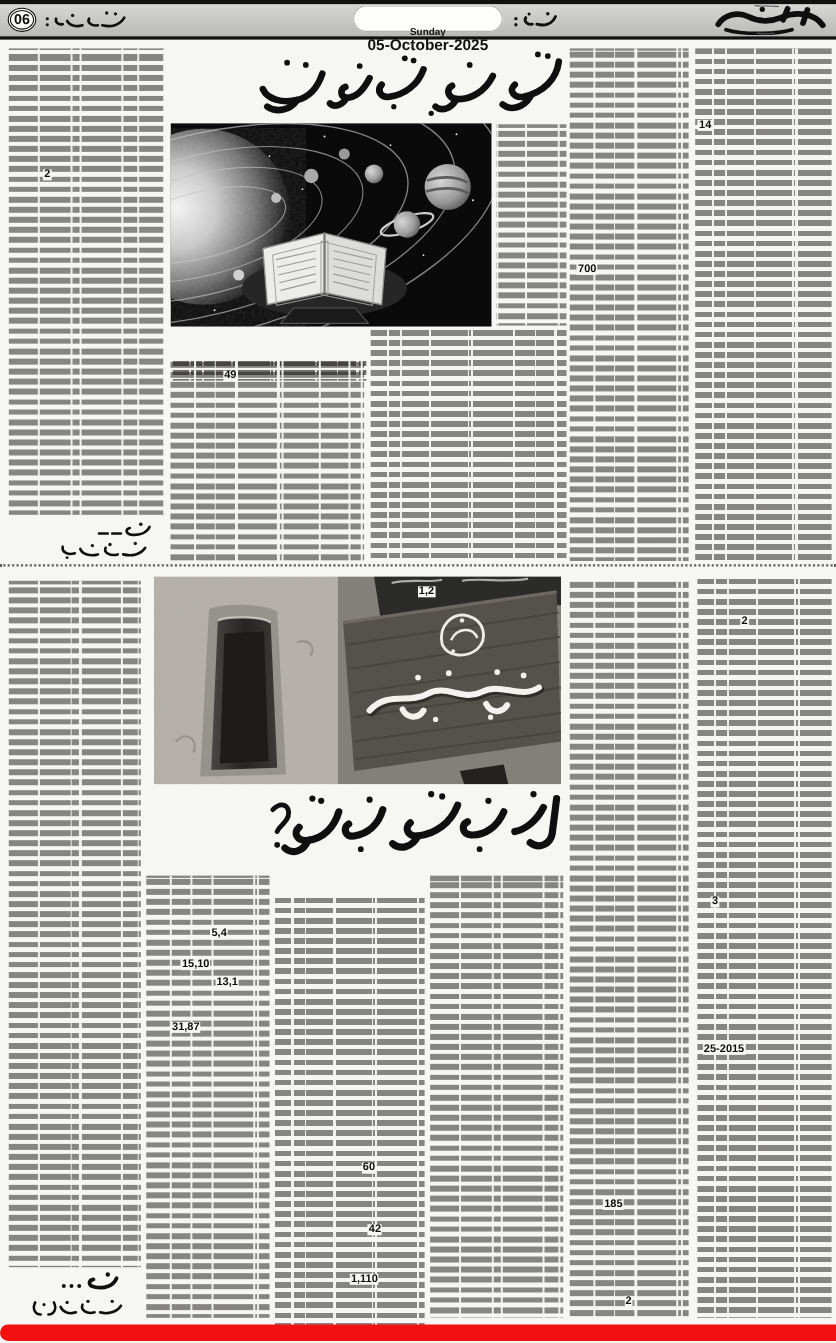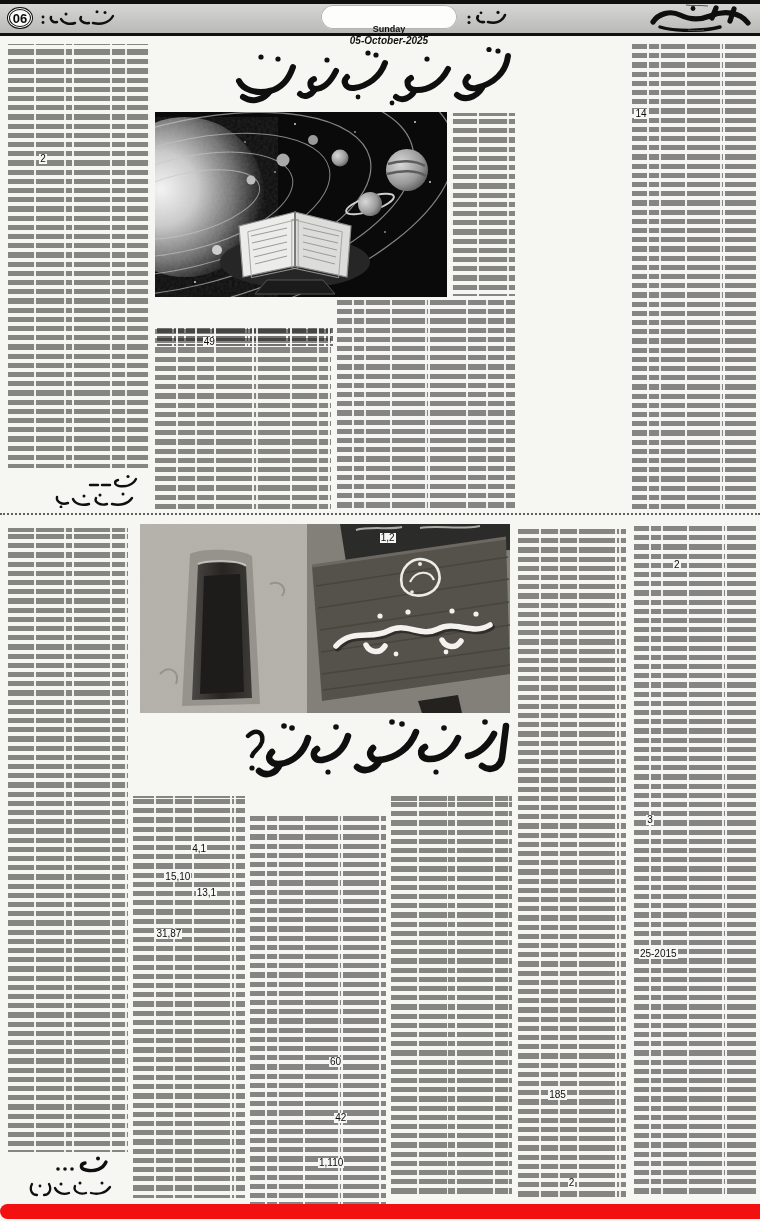--- a/index.html
+++ b/index.html
@@ -10,47 +10,47 @@
     font-family:"Liberation Sans",sans-serif;color:#111;
   }
   .abs{position:absolute;}
   
   .topbar{left:0;top:0;width:760px;height:4px;background:#101010;}
   .masthead{left:0;top:4px;width:760px;height:29px;
     background:linear-gradient(180deg,#d6d6d4 0%,#c6c6c4 55%,#b9b9b7 100%);}
   .headrule{left:0;top:33px;width:760px;height:3px;background:#101010;}
   .pagenum-circle{
     left:7px;top:7px;width:26px;height:22px;border:3px double #0c0c0c;border-radius:50%;
-    background:#fbfbfa;display:flex;align-items:center;justify-content:center;
+    background:#fbfbfa;display:flex;justify-content:center;
     font-weight:bold;font-size:13px;letter-spacing:0;color:#0c0c0c;
   }
   .date-pill{
     left:321px;top:5px;width:136px;height:24px;background:#fdfdfc;border-radius:13px;
     display:flex;flex-direction:column;align-items:center;justify-content:center;gap:1px;
     box-shadow:0 0 0 1px #b4b4b2 inset;
   }
   .pill-day{font-size:9px;font-weight:bold;line-height:9px;margin-top:36px;}
   .pill-rule{width:86px;height:1px;background:#222;}
-  .pill-date{font-size:10px;font-weight:bold;line-height:9px;font-style:italic;}
+  .pill-date{font-size:14px;font-weight:bold;line-height:9px;}
   
   .skel{
     position:absolute;
     background:repeating-linear-gradient(180deg,rgba(30,29,27,.52) 0 5.2px,rgba(0,0,0,0) 5.2px 9.2px);
   }
   .skel::after{
     content:"";position:absolute;inset:0;z-index:0;
     background:
       repeating-linear-gradient(90deg,rgba(246,246,243,0) 0 15px,rgba(246,246,243,.95) 15px 17px,rgba(246,246,243,0) 17px 38px),
       repeating-linear-gradient(90deg,rgba(246,246,243,0) 0 27px,rgba(246,246,243,.9) 27px 28.5px,rgba(246,246,243,0) 28.5px 61px);
   }
   .skel.v2{background-position:0 3px;} .skel.v2::after{background-position:6px 0,13px 0;}
   .skel.v3{background-position:0 6px;} .skel.v3::after{background-position:11px 0,29px 0;}
   .skel.cap{background:repeating-linear-gradient(180deg,rgba(25,24,22,.6) 0 4.6px,rgba(0,0,0,0) 4.6px 8.2px);margin-top:28px;}
   .num{
-    position:absolute;z-index:1;font-weight:normal;font-size:10px;line-height:10px;
+    position:absolute;z-index:1;font-weight:bold;font-size:10px;line-height:10px;
     background:#f6f6f3;padding:0 1px;color:#0d0d0d;
   }
   
   .dotted-rule{left:0px;top:513px;width:760px;height:0;border-top:2px dotted #5f5f5d;}
   .redbar{left:0;top:1204px;width:760px;height:15px;background:#f21010;border-radius:8px 0 0 8px;}
   svg{display:block;}
   .cal{stroke:#0f0f0f;fill:none;stroke-linecap:round;stroke-linejoin:round;}
   .cal-w{stroke:#f3f2ef;fill:none;stroke-linecap:round;stroke-linejoin:round;}
 </style>
 </head>
@@ -205,20 +205,23 @@
     </g>
   </svg>
 
   <div class="skel cap abs" style="left:157px;top:300px;width:176px;height:18px;" aria-label="&quot;یہ کیسی کتاب (کیسٹ) ہے جو تمام چھوٹی بڑی باتوں کو شمار کئے جاری ہے&quot; (الکہف 49)۔">
       <span class="num" style="top: 50%; left: 26%;">49</span>
     </div>
 
   <div class="skel abs" style="left:632px;top:44px;width:124px;height:466px;" aria-label="قرآن حکیم اللہ تعالیٰ کا کلام ہے جسے حضرت محمد صلی اللہ علیہ وسلم پر نازل کیا گیا۔ یہ مقدس کتاب مذہب اسلام کی اساس اور بڑی حکمت والی ہے جو 14 سو سال سے حرف بہ حرف اپنی اصلی حالت میں موجود ہے۔ اللہ تعالیٰ نے تا قیامت اس کی حفاظت کا وعدہ فرمایا ہے۔ اس صحیفۂ آسمانی کی ایک بڑی خصوصیت یہ ہے کہ تمام شعبہ ہائے زندگی یا فن کے ماہرین سے انہی کی زبان، اصطلاحات اور امثال کی روشنی میں بات کرتی ہے…">
       <span class="num" style="top: 14%; left: 2%;">14</span>
     </div>
+  <div class="skel v2 abs" style="left:518px;top:44px;width:108px;height:466px;" aria-label="امام غزالی، علامہ سیوطی اور حضرت شاہ ولی اللہ رحمہم اللہ نے قرآن پاک میں حکمت، علم کائنات اور علم الافلاک سے متعلق 700 سے زیادہ آیات کی نشاندہی کی ہے…">
+      <span class="num" style="top: 42%; left: 6%;">700</span>
+    </div>
   <div class="skel v3 abs" style="left:451px;top:113px;width:64px;height:183px;" aria-label="…غور و فکر کرنے والوں کے لئے اور نصیحت پکڑنے کے لئے بھی انسانوں کو غور و خوض کی دعوت دی گئی ہے…"></div>
   <div class="skel v2 abs" style="left:155px;top:326px;width:176px;height:184px;" aria-label="صدیوں پہلے قرآن حکیم نے فلکیات کے بارے میں جو دعوے کئے تھے ان میں رات، دن، سورج، چاند اور ستاروں کو اللہ تعالیٰ… قرآن مجید میں سورج کو ایک روشن چراغ اور چاند کو نور سے تعبیر کیا گیا ہے۔ سورہ والشمس میں وضاحت کے ساتھ ارشاد باری تعالیٰ ہے:"></div>
   <div class="skel abs" style="left:337px;top:300px;width:178px;height:210px;" aria-label="بارے میں جو کچھ کہا گیا، جدید سائنسی تحقیق اسے تسلیم کرتی ہے۔ بوکالے نے اپنی کتاب &quot;بائبل، قرآن اور سائنس&quot; میں یہ بھی کہا ہے کہ قرآن میں ایسی خبریں موجود ہیں جو اس کے نزول کے وقت دستیاب نہیں تھیں۔ &quot;اور قسم ہے سورج کی جو خوب روشن ہے اور چاند کی جو اس کے پیچھے آتا ہے&quot; (الشمس 1,2)۔ یعنی روشن تو سورج ہے اور چاند کی روشنی اس سے مستعار ہے،">
       <span class="num" style="top: 88%; left: 24%; margin-top: 48px;">1,2</span>
     </div>
   <div class="skel v3 abs" style="left:8px;top:44px;width:142px;height:424px;" aria-label="یہی جدید سائنس بھی کہتی ہے۔ انسان نے آج خلا کی تسخیر کر لی اور چاند تک اس کے قدموں کی دھمک محسوس ہو رہی ہے جو دوسری اقوام کے لئے باعث حیرت ہو سکتا ہے لیکن حاملین قرآن کے لئے نہیں کیونکہ اس کے امکانات کے بارے میں قرآن پاک میں واضح اشارے موجود ہیں۔ سورہ رحمان میں انسانوں اور جنوں کے گروہوں کو مخاطب کر کے کہا گیا ہے… قرآن پاک کی &quot;سورہ فرقان&quot; میں 2 دریاؤں کے مختلف…">
       <span class="num" style="top: 26%; left: 22%;">2</span>
     </div>
 
   <svg class="abs" style="left:40px;top:474px;" width="100" height="34" viewBox="0 0 100 34" role="img" aria-label="عارف عزیز۔ بھوپال">
@@ -337,21 +340,21 @@
       <span class="num" style="top: 84%; left: 28%;">185</span>
       <span class="num" style="top: 97%; left: 46%;">2</span>
     </div>
   <div class="skel v3 abs" style="left:391px;top:796px;width:121px;height:402px;" aria-label="اس کے اہل و عیال، اولاد، رشتہ دار، دوست احباب بھی خواہ جانے والے بھی آتے ہیں۔ اس کا مال بھی ساتھ ہوتا ہے۔ اس کے ادارے کے ملازمین، اس کی گاڑیاں، اس کے مال کا کچھ نہ کچھ حصہ قبرستان میں بھی آتا ہے۔ عربوں کی عادت تھی کہ فوت شدہ کے گھوڑے اور جانور بھی قبرستان تک ساتھ لائے جاتے تھے۔"></div>
   <div class="skel abs" style="left:250px;top:816px;width:136px;height:402px;" aria-label="جلد از جلد حاصل کر سکوں۔ مومن کیلئے اس کی قبر کو تا حد نگاہ وسیع کر دی جاتی ہے اور قیامت تک کیلئے اسے میٹھی اور پیاری نیند سلا دیا جاتا ہے۔ حدیث کے اگلے الفاظ یہ ہیں: صدقہ جاریہ، نافع علم اور نیک اولاد فوت شدہ والدین کیلئے دعا کرتے ہیں۔">
       <span class="num" style="top: 60%; left: 58%;">60</span>
       <span class="num" style="top: 74%; left: 62%;">42</span>
       <span class="num" style="top: 85%; left: 50%;">1,110</span>
     </div>
   <div class="skel v2 abs" style="left:133px;top:796px;width:112px;height:402px;" aria-label="تک لوگ نمازیں پڑھتے رہیں گے آپ کو اجر و ثواب ملتا رہے گا۔ دنیا کے مختلف ممالک اور بالخصوص برصغیر میں شہروں اور دیہاتوں میں احباب نے چھوٹے بڑے کلینک یا ہسپتال قائم کئے ہیں۔ آپ بھی اس کی تائید میں شامل ہو گئے۔">
-      <span class="num" style="top: 12%; left: 52%;">4,1</span>
+      <span class="num" style="top: 12%; left: 52%;">5,4</span>
       <span class="num" style="top: 19%; left: 28%;">15,10</span>
       <span class="num" style="top: 23%; left: 56%;">13,1</span>
       <span class="num" style="top: 33%; left: 20%;">31,87</span>
     </div>
   <div class="skel v3 abs" style="left:8px;top:528px;width:120px;height:624px;" aria-label="کارنامہ انجام دیا ہے؟ ہم دونوں بھائی سوچنے لگے کہ ہم کیا کچھ کر سکتے ہیں۔ ہم نے دیکھا کہ گاؤں میں متعدد مساجد موجود ہیں، مدرسہ اور اسکول بھی ہے۔ سرکاری ڈسپنسری بھی ہے مگر اس کا انتظام اچھا نہیں۔ بھلا کیوں نہ ہم اپنے گاؤں کو ایک ڈسپنسری گفٹ کریں۔ قارئین کرام! یاد رکھیے، اگر آپ نیکی کا کام کرنا چاہتے ہیں…"></div>
 
   <svg class="abs" style="left:18px;top:1156px;" width="100" height="42" viewBox="0 0 100 42" role="img" aria-label="فاروق احمد (دہلی)">
     <g class="cal" stroke-width="3.4">
       <path d="M88,6 C85,13 77,16 68,14 C62,13 62,8 67,7"></path>
     </g>

